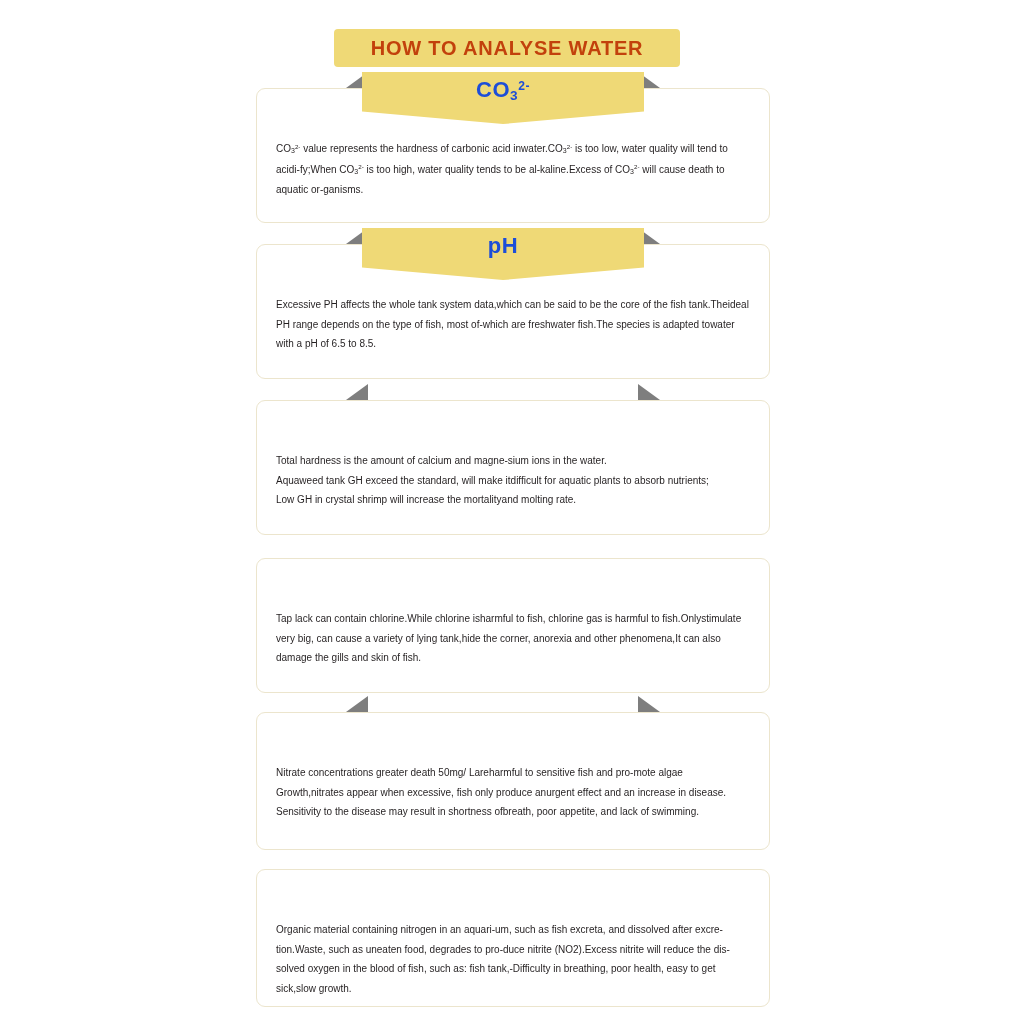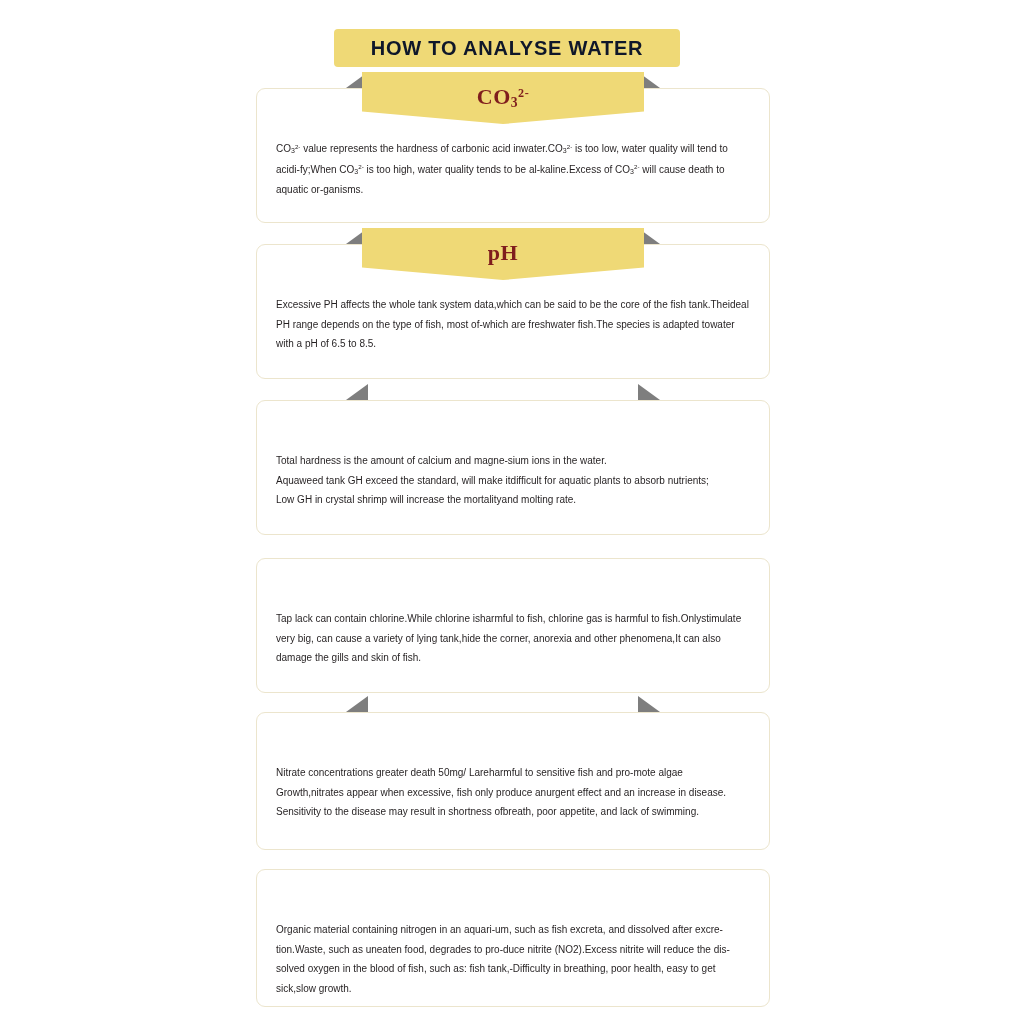--- a/index.html
+++ b/index.html
@@ -31,21 +31,21 @@
     top: 29px;
     width: 346px;
     height: 38px;
     background: #efd976;
     border-radius: 4px;
     display: flex;
     align-items: center;
     justify-content: center;
   }
   .title-banner .title-text {
-    color: #0f172a;
+    color: #c2410c;
     font-size: 20px;
     font-weight: bold;
     letter-spacing: 0.8px;
     line-height: 1;
     white-space: nowrap;
   }
 
   
   .sections {
     position: absolute;
@@ -102,28 +102,27 @@
     top: 0px;
     width: 282px;
     height: 52px;
     background: #efd976;
     clip-path: polygon(0 0, 100% 0, 100% 76%, 50% 100%, 0 76%);
     display: flex;
     align-items: flex-start;
     justify-content: center;
   }
   .ribbon-label {
-    color: #7f1d1d;
+    color: #1d4ed8;
     font-size: 22px;
     font-weight: bold;
     line-height: 1;
-    padding-top: 14px;
+    padding-top: 7px;
     letter-spacing: 0.5px;
     white-space: nowrap;
-    font-family: Liberation Serif, serif;
   }
   .ribbon-label sub {
     font-size: 0.62em;
     vertical-align: baseline;
     position: relative;
     top: 0.22em;
     font-weight: bold;
   }
   .ribbon-label sup {
     font-size: 0.55em;

